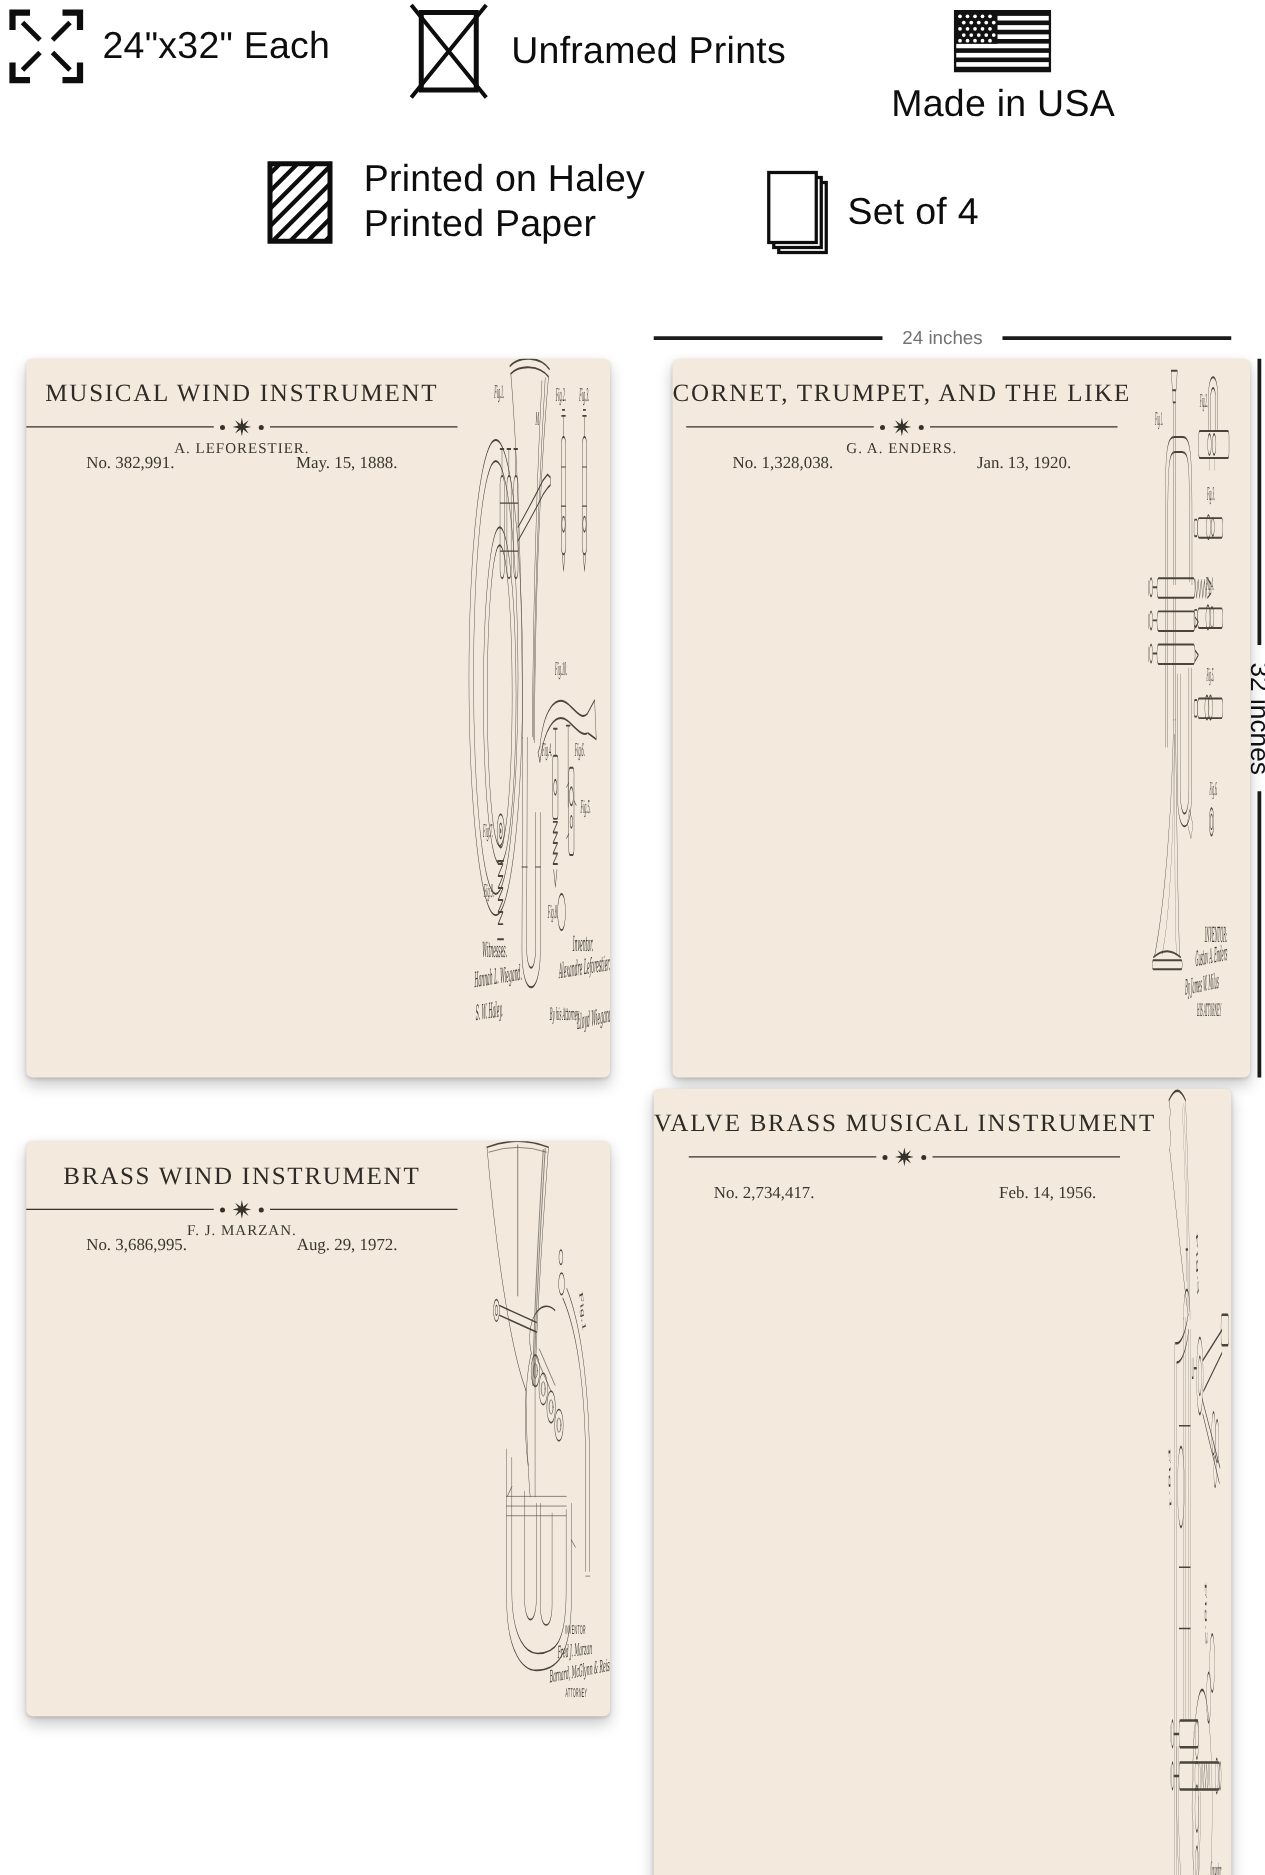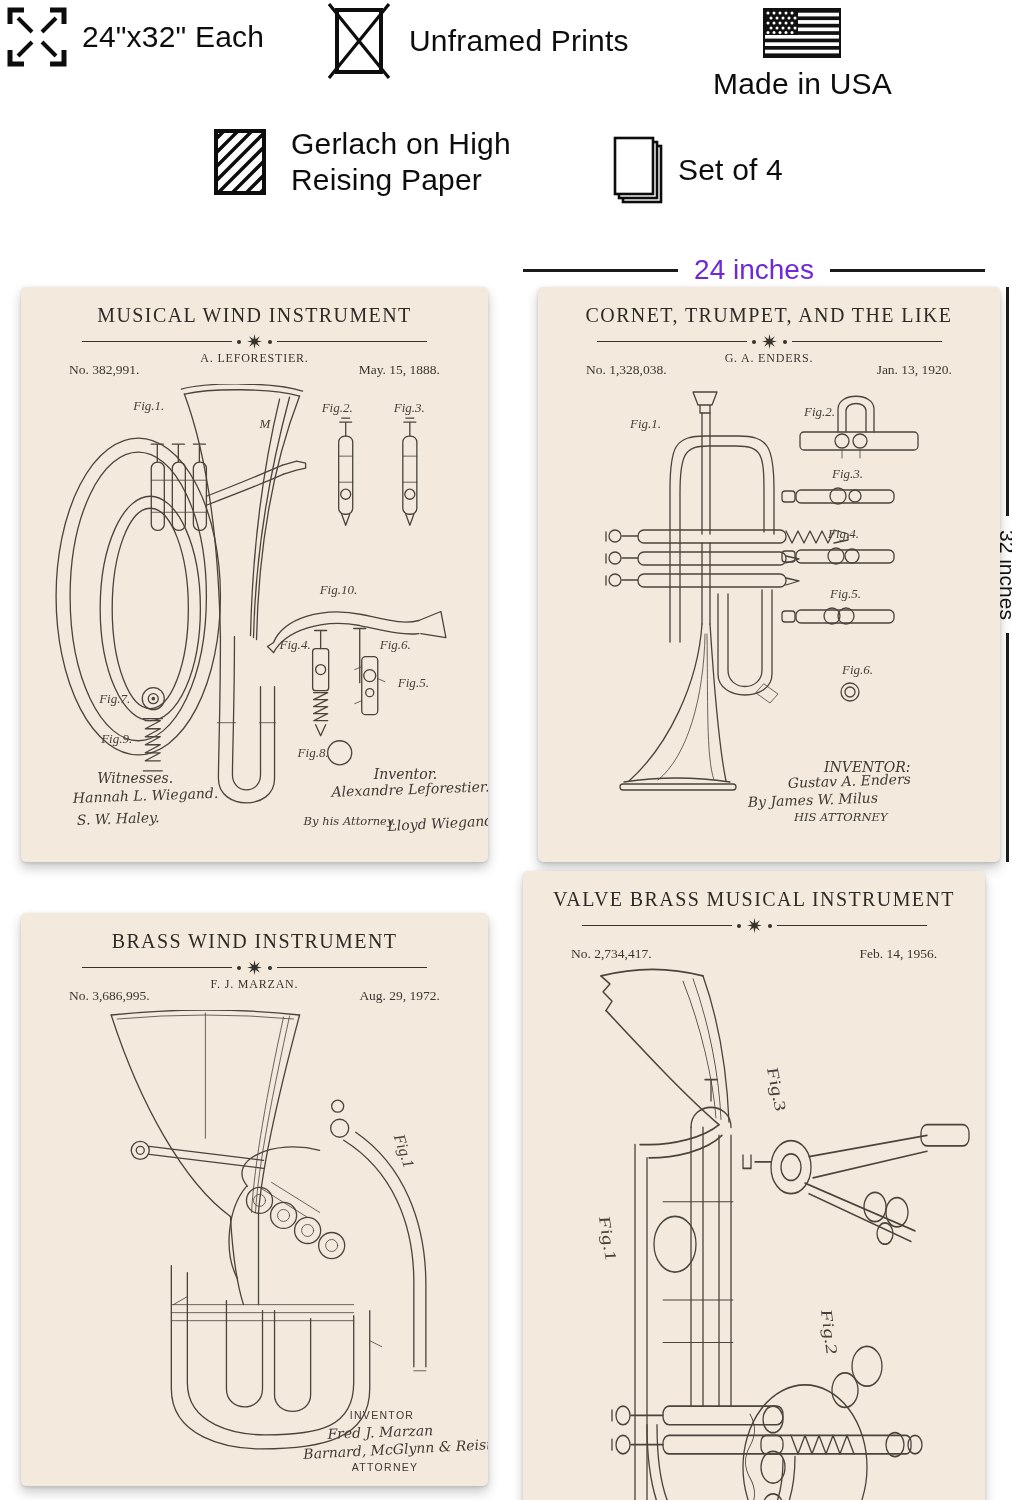--- a/index.html
+++ b/index.html
@@ -8,32 +8,32 @@
   .abs{position:absolute;}
 
   
   .badge{display:flex;align-items:center;gap:14px;color:#0d0d0d;}
   .badge-label{font-size:30px;line-height:1.2;color:#0d0d0d;letter-spacing:.2px;}
   .badge svg{display:block;}
 
   
   .dim-w{left:523px;top:257px;width:462px;height:26px;display:flex;align-items:center;}
   .dim-w .dline{flex:1;height:3px;background:#1b1b1b;}
-  .dim-w .dlabel{padding:0 16px;font-size:28px;color:#6d28d9;}
+  .dim-w .dlabel{padding:0 16px;font-size:15px;color:#737373;}
   .dim-h{left:992px;top:287px;width:30px;height:575px;display:flex;flex-direction:column;align-items:center;}
   .dim-h .dline{flex:1;width:3px;background:#1b1b1b;}
   .dim-h .dlabel{writing-mode:vertical-rl;padding:14px 0;font-size:21px;color:#111;}
 
   
   .print{background:#f3e9dd;border-radius:5px;
          box-shadow:0 6px 12px rgba(0,0,0,.22),0 1px 3px rgba(0,0,0,.14);
-         display:flex;flex-direction:column;}
+         display:flex;flex-direction:row;}
   .p-tl{left:21px;top:287px;width:467px;height:575px;}
   .p-tr{left:538px;top:287px;width:462px;height:575px;}
-  .p-bl{left:21px;top:913px;width:467px;height:573px;}
+  .p-bl{left:21px;top:913px;width:467px;height:460px;}
   .p-br{left:523px;top:871px;width:462px;height:729px;}
 
   .p-head{height:97px;flex:none;position:relative;}
   .p-title{text-align:center;padding-top:17px;font-family:"Liberation Serif",serif;
            font-size:20px;letter-spacing:1.4px;color:#2e2b26;}
   .p-div{display:flex;align-items:center;justify-content:center;margin:7px auto 0;width:345px;}
   .p-div .dvl{flex:1;height:1.6px;background:#35312b;}
   .p-div .dot{width:4px;height:4px;border-radius:50%;background:#35312b;margin:0 5px;}
   .p-div svg{margin:0 1px;}
   .p-meta{position:relative;height:34px;font-family:"Liberation Serif",serif;color:#3a362f;}
@@ -142,22 +142,22 @@
             <rect x="3" y="3" width="48" height="62"></rect>
           </clipPath>
         </defs>
       <rect x="3" y="3" width="48" height="62" fill="#fff" stroke="#0d0d0d" stroke-width="4"></rect>
       <g clip-path="url(#hp)" stroke="#0d0d0d" stroke-width="3.4">
         <path d="M-8,22 L30,-16 M-8,36 L44,-16 M-8,50 L58,-16 M-8,64 L62,-6 M-2,72 L62,8 M12,72 L62,22 M26,72 L62,36 M40,72 L62,50"></path>
       </g>
     </svg>
   </span>
   <span class="badge-label">
-    <span>Gerlach on High</span><br>
-    <span>Reising Paper</span>
+    <span>Printed on Haley</span><br>
+    <span>Printed Paper</span>
   </span>
 </div>
 
 <div class="abs badge" style="left:607px;top:134px;gap:13px;">
   <span>
     <svg width="58" height="72" viewBox="0 0 58 72">
       <g fill="#fff" stroke="#0d0d0d" stroke-width="2.6">
         <rect x="16" y="12" width="38" height="56"></rect>
         <rect x="12" y="8" width="38" height="56"></rect>
         <rect x="8" y="4" width="38" height="56"></rect>

